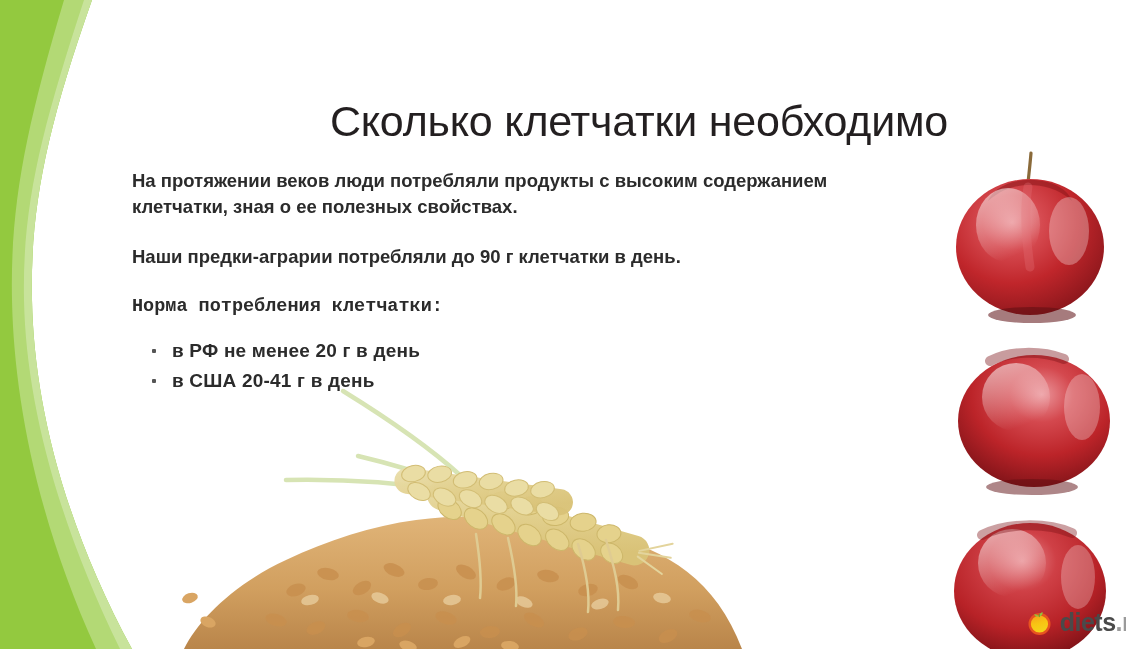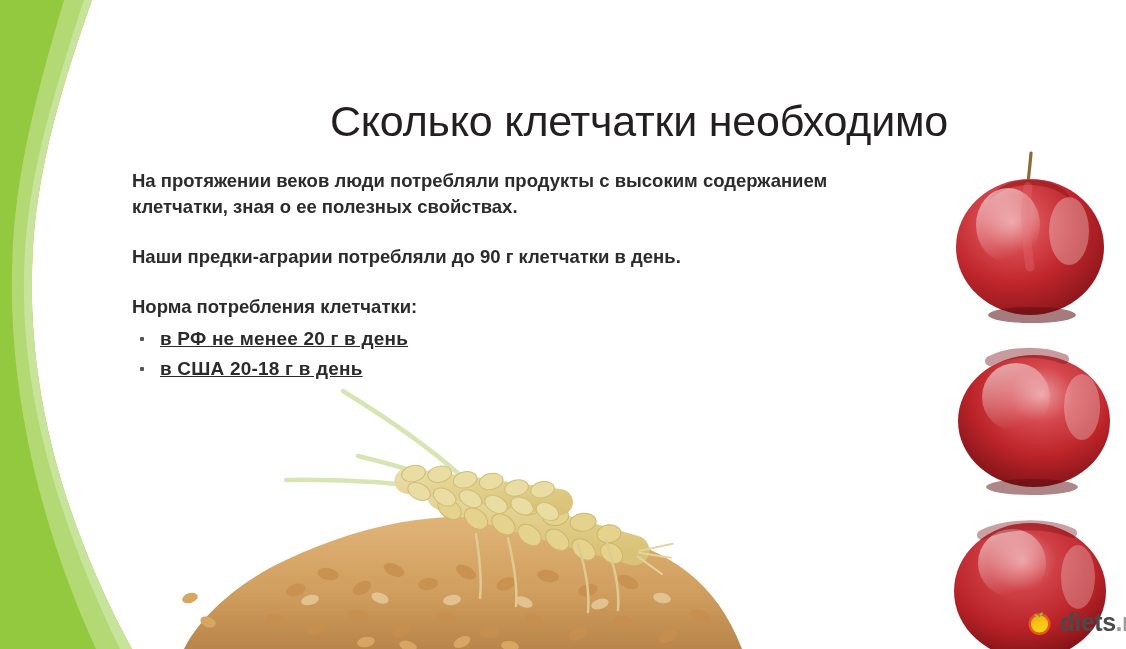--- a/index.html
+++ b/index.html
@@ -43,37 +43,37 @@
     width:700px;
     color:#2b2b2b;
     font-size:18.5px;
     font-weight:700;
     line-height:26px;
   }
   .para{margin:0 0 24px 0;}
   .para:last-child{margin-bottom:0;}
   .bullet-list{
     list-style:none;
-    margin:4px;padding:0;text-decoration:underline;
+    margin:16px;padding:0;
   }
   .bullet-list li{
     position:relative;
     padding-left:24px;
     line-height:30px;
     font-size:19px;
     letter-spacing:0.2px;
   }
   .bullet-list li .bullet-dot{
     position:absolute;
     left:4px;top:13px;
     width:4px;height:4px;
     background:#555;
     border-radius:1px;
   }
-  .norm-head{margin:0 0 2px 0;}
+  .norm-head{margin:0 0 2px 0;font-family:Liberation Mono, monospace;}
 
   
   .apples{
     position:absolute;
     right:18px;bottom:0;
     width:210px;height:510px;
   }
 
   
   .wheat{
@@ -134,21 +134,21 @@
     <p class="para">Наши предки-аграрии потребляли до 90 г клетчатки в день.</p>
     <div>
       <p class="para norm-head">Норма потребления клетчатки:</p>
       <ul class="bullet-list">
         <li>
           <span class="bullet-dot"></span>
           <span>в РФ не менее 20 г в день</span>
         </li>
         <li>
           <span class="bullet-dot"></span>
-          <span>в США 20-18 г в день</span>
+          <span>в США 20-41 г в день</span>
         </li>
       </ul>
     </div>
   </div>
 
   <div class="apples">
     <svg width="210" height="510" viewBox="0 0 210 510" xmlns="http://www.w3.org/2000/svg" aria-hidden="true">
       <defs>
         <radialGradient id="appleG" cx="38%" cy="32%" r="72%">
           <stop offset="0%" stop-color="#e98d92"></stop>

